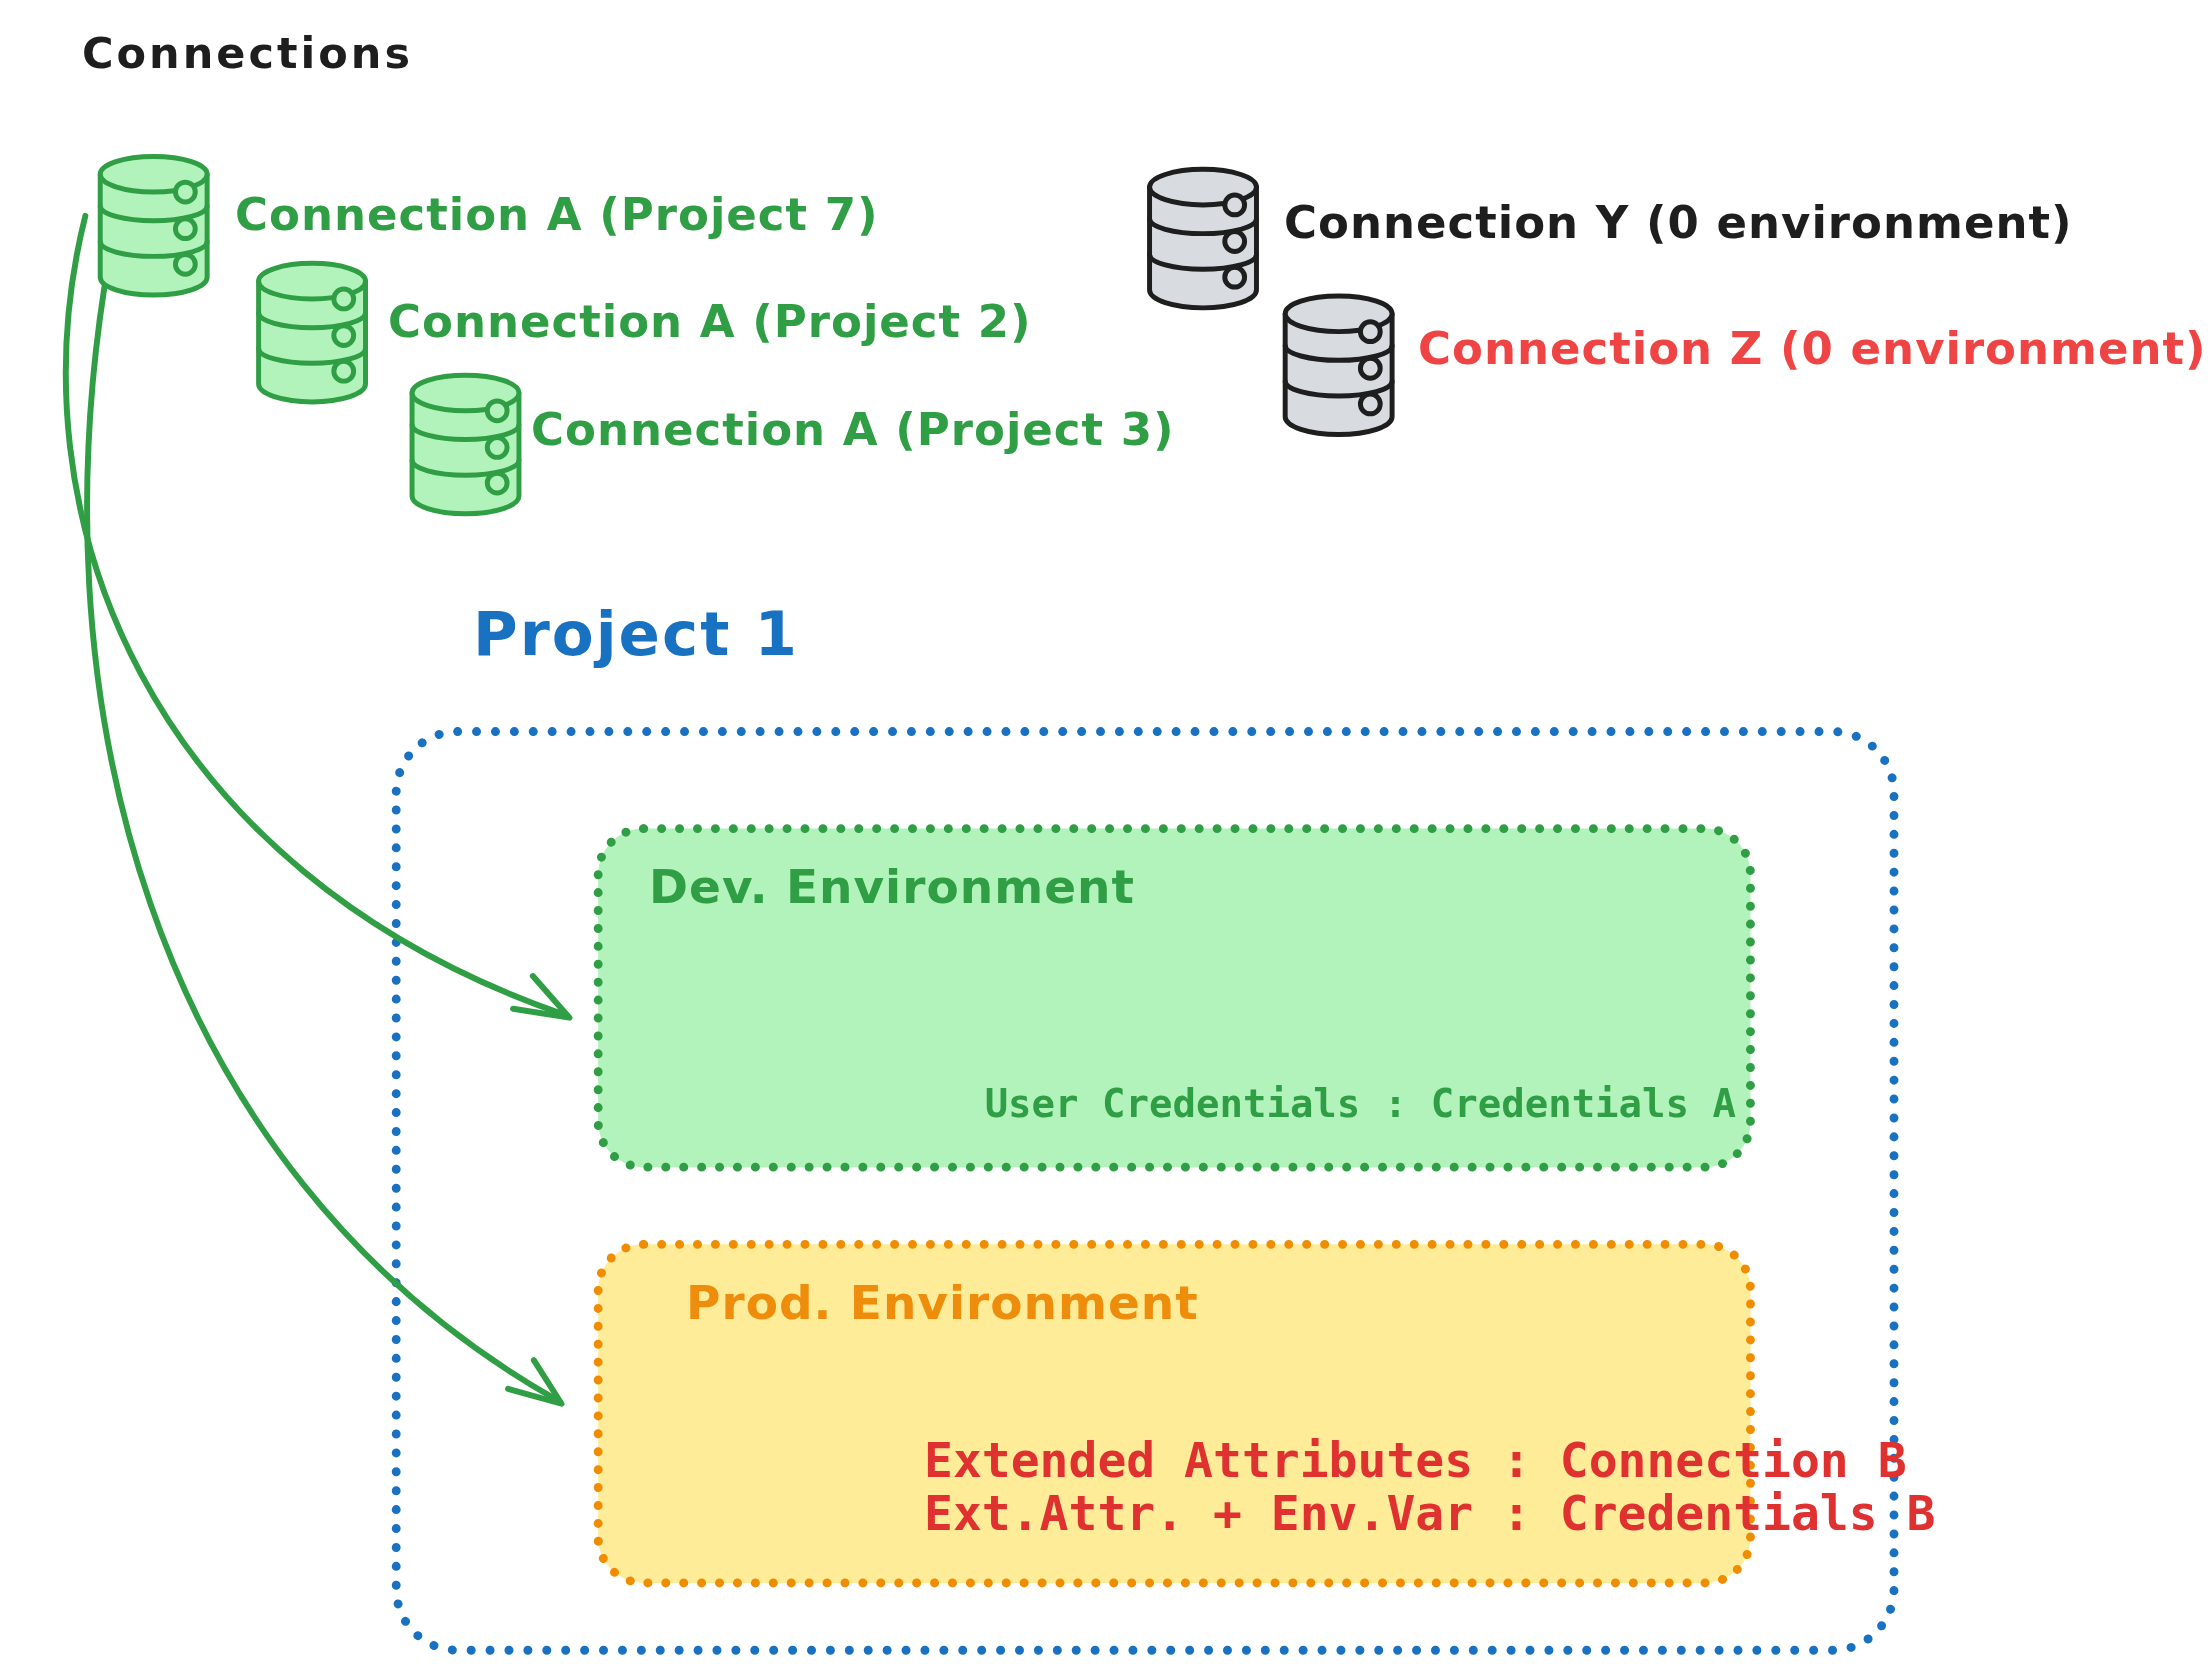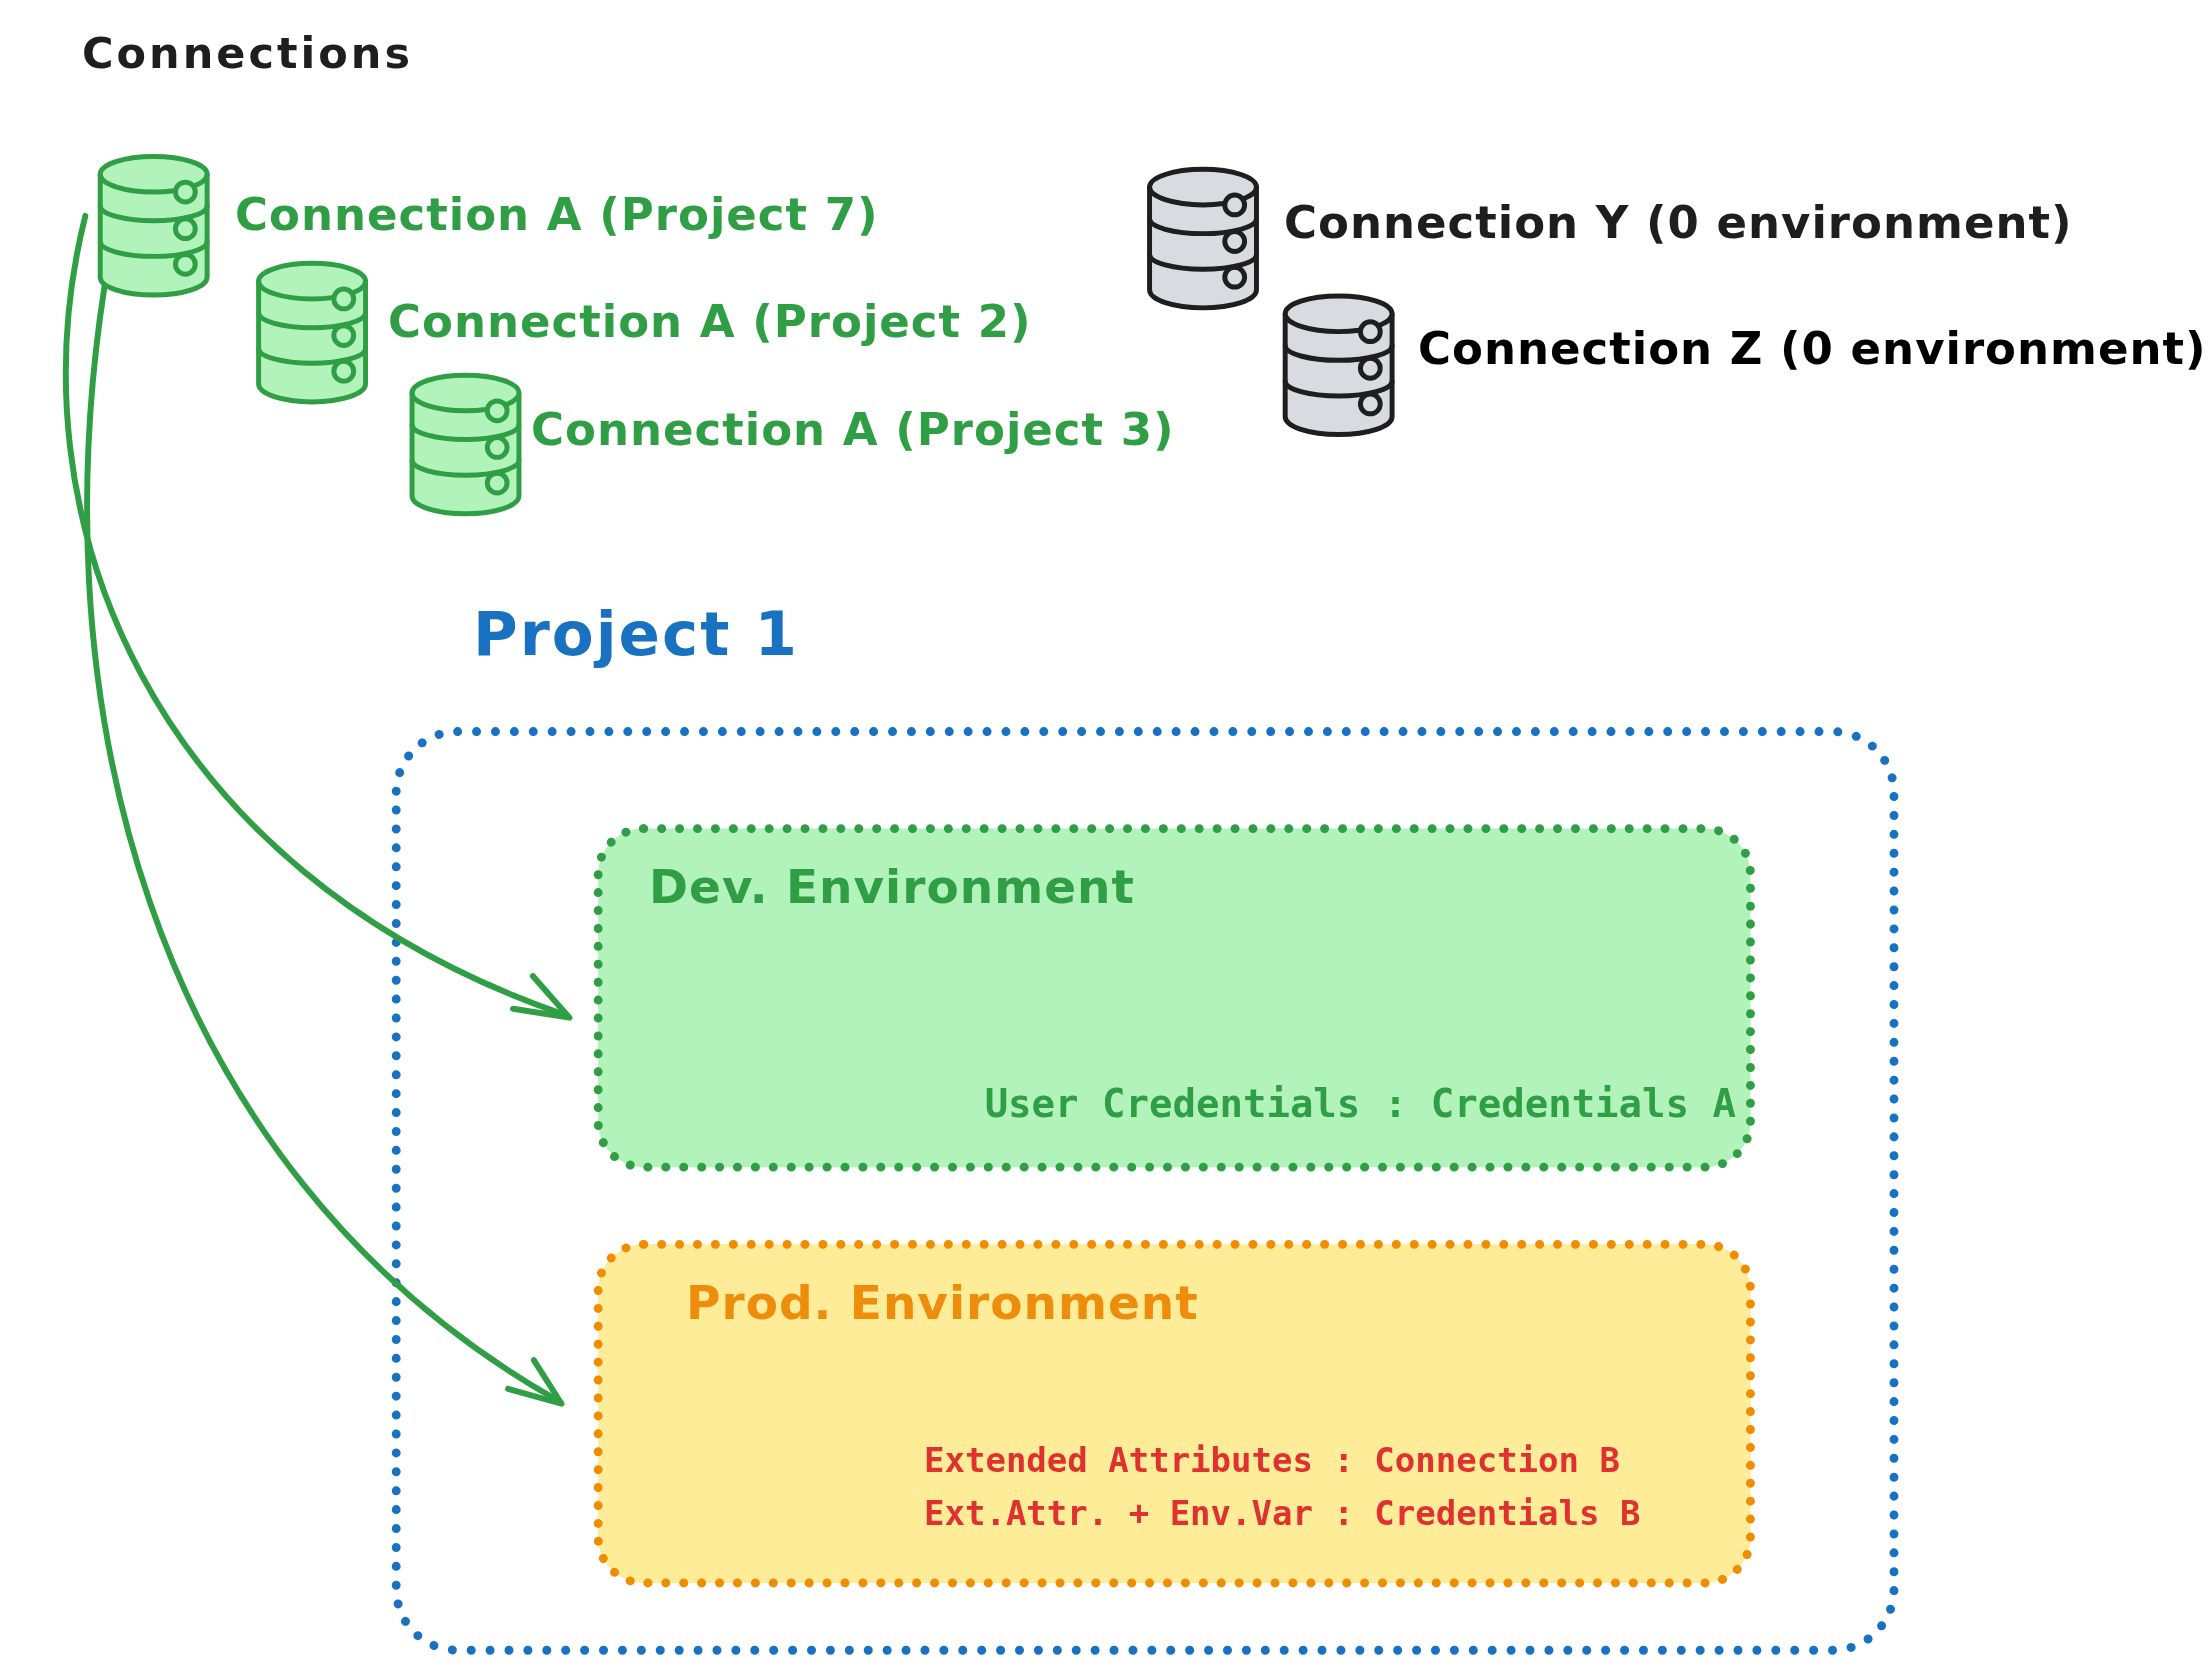--- a/index.html
+++ b/index.html
@@ -12,26 +12,26 @@
   }
   .canvas{position:absolute;left:0;top:0;width:2212px;height:1674px;overflow:visible;}
   .txt{position:absolute;white-space:nowrap;}
   .hand{font-weight:700;letter-spacing:1px;}
   .mono{font-family:"DejaVu Sans Mono", monospace;font-weight:700;}
   .t-connections{left:82px;top:28px;font-size:43px;color:#1e1e1e;letter-spacing:3px;}
   .t-conn-a1{left:235px;top:188px;font-size:45px;color:#2f9e44;}
   .t-conn-a2{left:388px;top:295px;font-size:45px;color:#2f9e44;}
   .t-conn-a3{left:531px;top:403px;font-size:45px;color:#2f9e44;}
   .t-conn-y{left:1284px;top:196px;font-size:45px;color:#1e1e1e;}
-  .t-conn-z{left:1418px;top:322px;font-size:45px;color:#000000;}
+  .t-conn-z{left:1418px;top:322px;font-size:45px;color:#ef4444;}
   .t-project{left:473px;top:598px;font-size:61px;color:#1971c2;letter-spacing:2px;}
   .t-dev-title{left:649px;top:859px;font-size:47px;color:#2f9e44;}
   .t-dev-cred{left:693px;top:1081px;width:1043px;font-size:39px;color:#2f9e44;text-align:right;}
   .t-prod-title{left:686px;top:1275px;font-size:47px;color:#ee8d0c;}
-  .t-prod-cred{left:924px;top:1434px;font-size:34px;color:#e03131;line-height:53px;text-align:left;}
+  .t-prod-cred{left:924px;top:1434px;font-size:48px;color:#e03131;line-height:53px;text-align:left;}
   
   .db-green{--dbf:#b2f2bb;--dbs:#2f9e44;}
   .db-gray{--dbf:#d8dce1;--dbs:#1e1e1e;}
 </style>
 </head>
 <body>
 
 <div class="stage">
 
   <svg class="canvas" viewBox="0 0 2234 1691">

